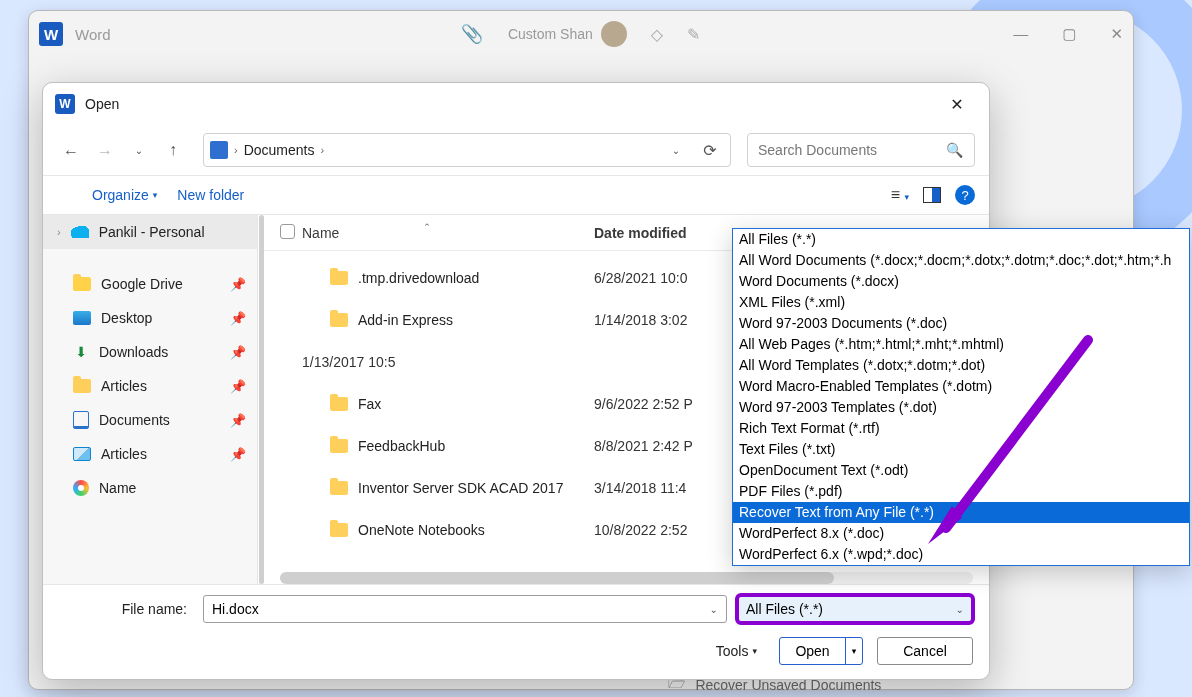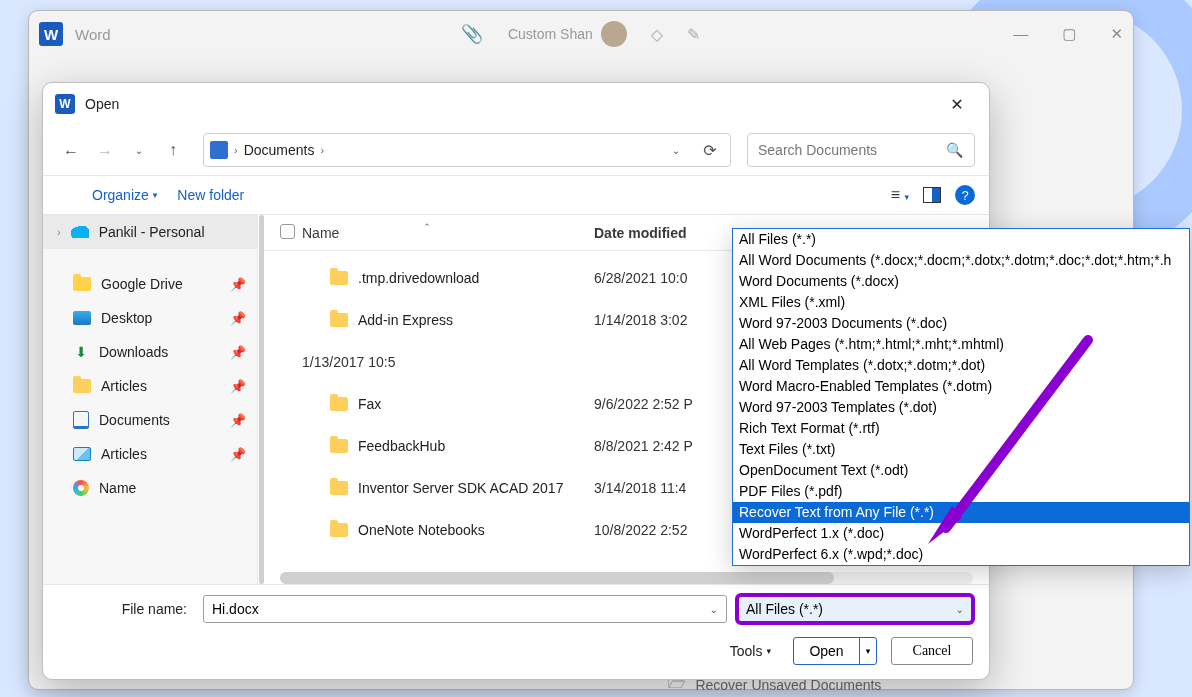--- a/index.html
+++ b/index.html
@@ -80,21 +80,21 @@
   .fn-input{ flex:1; height:28px; border:1px solid #9d9d9d; border-radius:3px; padding:0 8px; font-size:14px; display:flex; align-items:center; justify-content:space-between;}
   .fn-combo{ width:236px; height:28px; border:1px solid #6f6f6f; background:#e7f1fb; border-radius:3px; display:flex; align-items:center; justify-content:space-between; padding:0 8px; font-size:14px;}
   .fn-combo-wrap{ position:relative; outline:4px solid #8a00d0; outline-offset:-2px; border-radius:4px;}
 
   .btn-row { display:flex; justify-content:flex-end; align-items:center; gap:14px; margin-top:14px;}
   .tools{ display:flex; align-items:center; gap:4px; color:#222; font-size:14px; margin-right:8px;}
   .btn{ height:28px; border:1px solid #8a8a8a; border-radius:3px; background:#fff; font-size:14px; display:flex; align-items:center; justify-content:center;}
   .btn.open{ width:84px; border:1px solid #265fd0; display:flex; padding:0;}
   .btn.open .lbl{ flex:1; display:flex; align-items:center; justify-content:center; border-right:1px solid #265fd0; height:100%;}
   .btn.open .dd{ width:16px; display:flex; align-items:center; justify-content:center; font-size:9px;}
-  .btn.cancel{ width:82px;font-family:Liberation Serif, serif;}
+  .btn.cancel{ width:96px;}
 
   
   .file-type-list{ position:absolute; left:732px; top:228px; width:458px; background:#fff; border:1px solid #1e6fd8; font-size:14px; color:#000; box-shadow:0 6px 24px rgba(0,0,0,.2); z-index:50;}
   .ft-item{ padding:1px 6px; line-height:19px; white-space:nowrap;}
   .ft-item.sel{ background:#0a6bd8; color:#fff;}
 
   
   .arrow{ position:absolute; left:928px; top:330px; z-index:60; pointer-events:none;}
 
   svg{ display:block;}
@@ -320,21 +320,21 @@
     <div class="ft-item">Word 97-2003 Documents (*.doc)</div>
     <div class="ft-item">All Web Pages (*.htm;*.html;*.mht;*.mhtml)</div>
     <div class="ft-item">All Word Templates (*.dotx;*.dotm;*.dot)</div>
     <div class="ft-item">Word Macro-Enabled Templates (*.dotm)</div>
     <div class="ft-item">Word 97-2003 Templates (*.dot)</div>
     <div class="ft-item">Rich Text Format (*.rtf)</div>
     <div class="ft-item">Text Files (*.txt)</div>
     <div class="ft-item">OpenDocument Text (*.odt)</div>
     <div class="ft-item">PDF Files (*.pdf)</div>
     <div class="ft-item sel">Recover Text from Any File (*.*)</div>
-    <div class="ft-item">WordPerfect 1.x (*.doc)</div>
+    <div class="ft-item">WordPerfect 8.x (*.doc)</div>
     <div class="ft-item">WordPerfect 6.x (*.wpd;*.doc)</div>
   </div>
 
 <svg class="arrow" width="180" height="230">
   <defs></defs>
   <line x1="160" y1="10" x2="18" y2="198" stroke="#8a00d0" stroke-width="10" stroke-linecap="round"></line>
   <polygon points="0,214 34,188 24,176" fill="#8a00d0"></polygon>
 </svg>
 
 </body></html>

